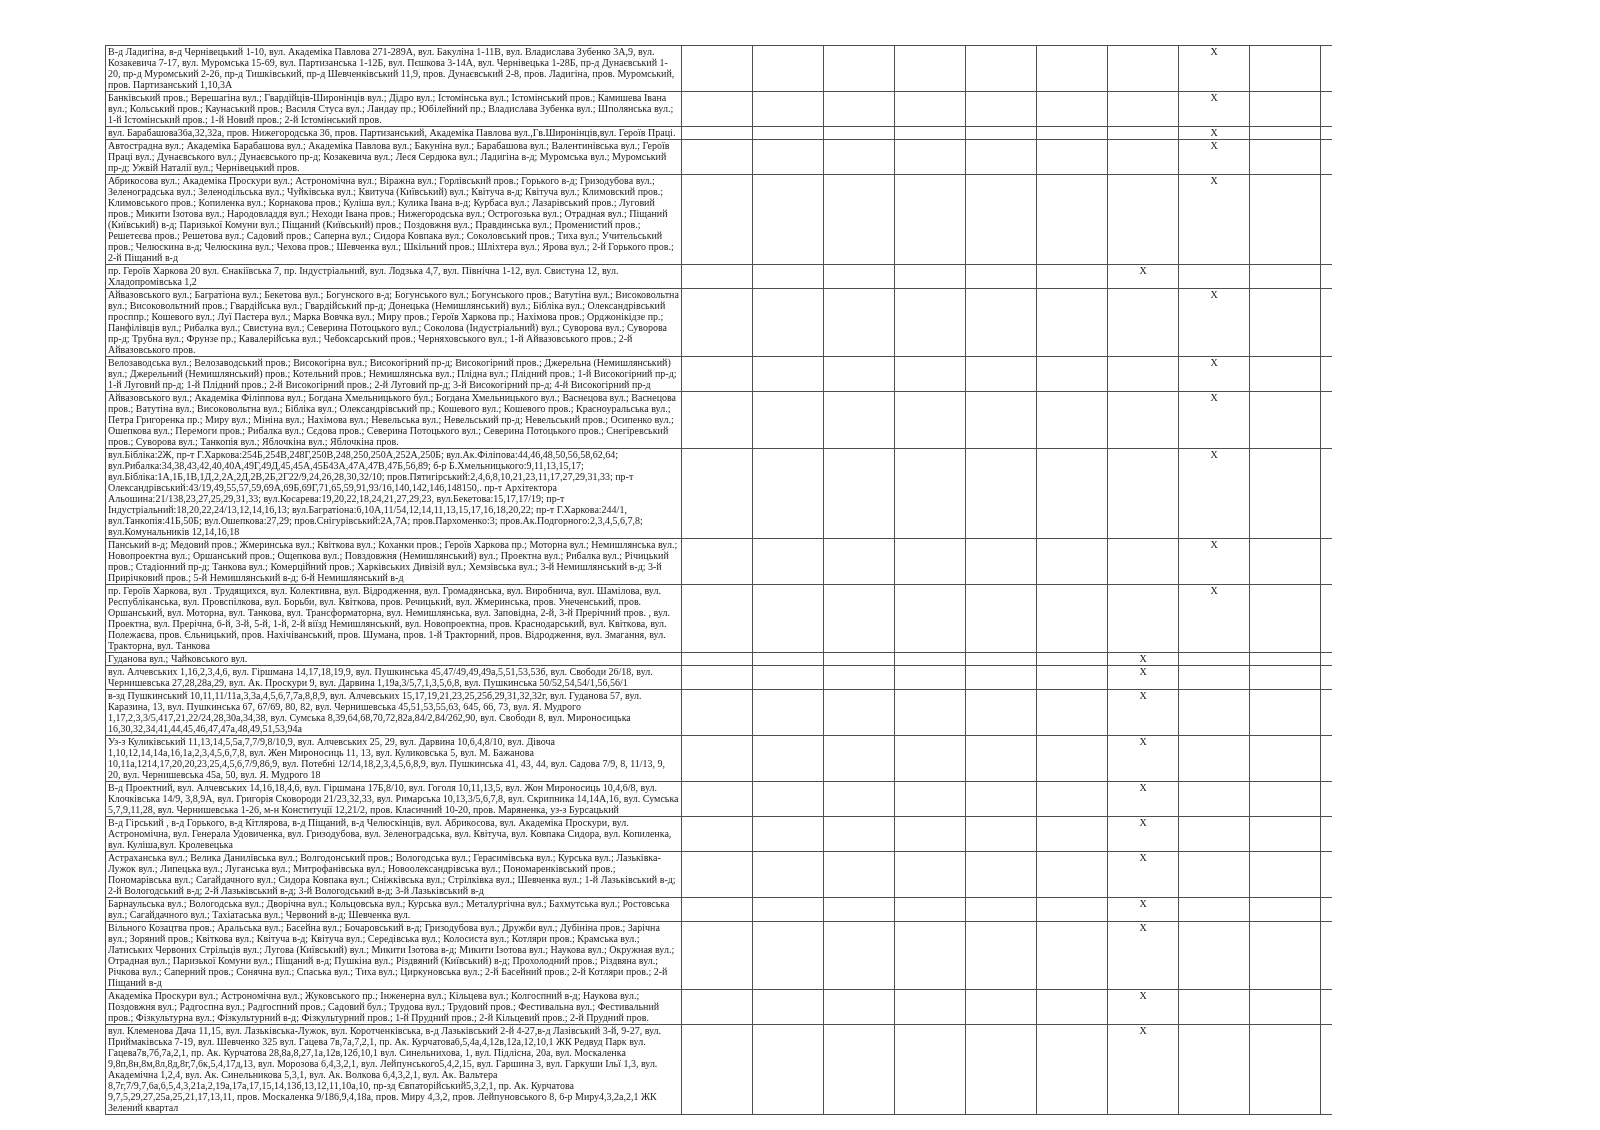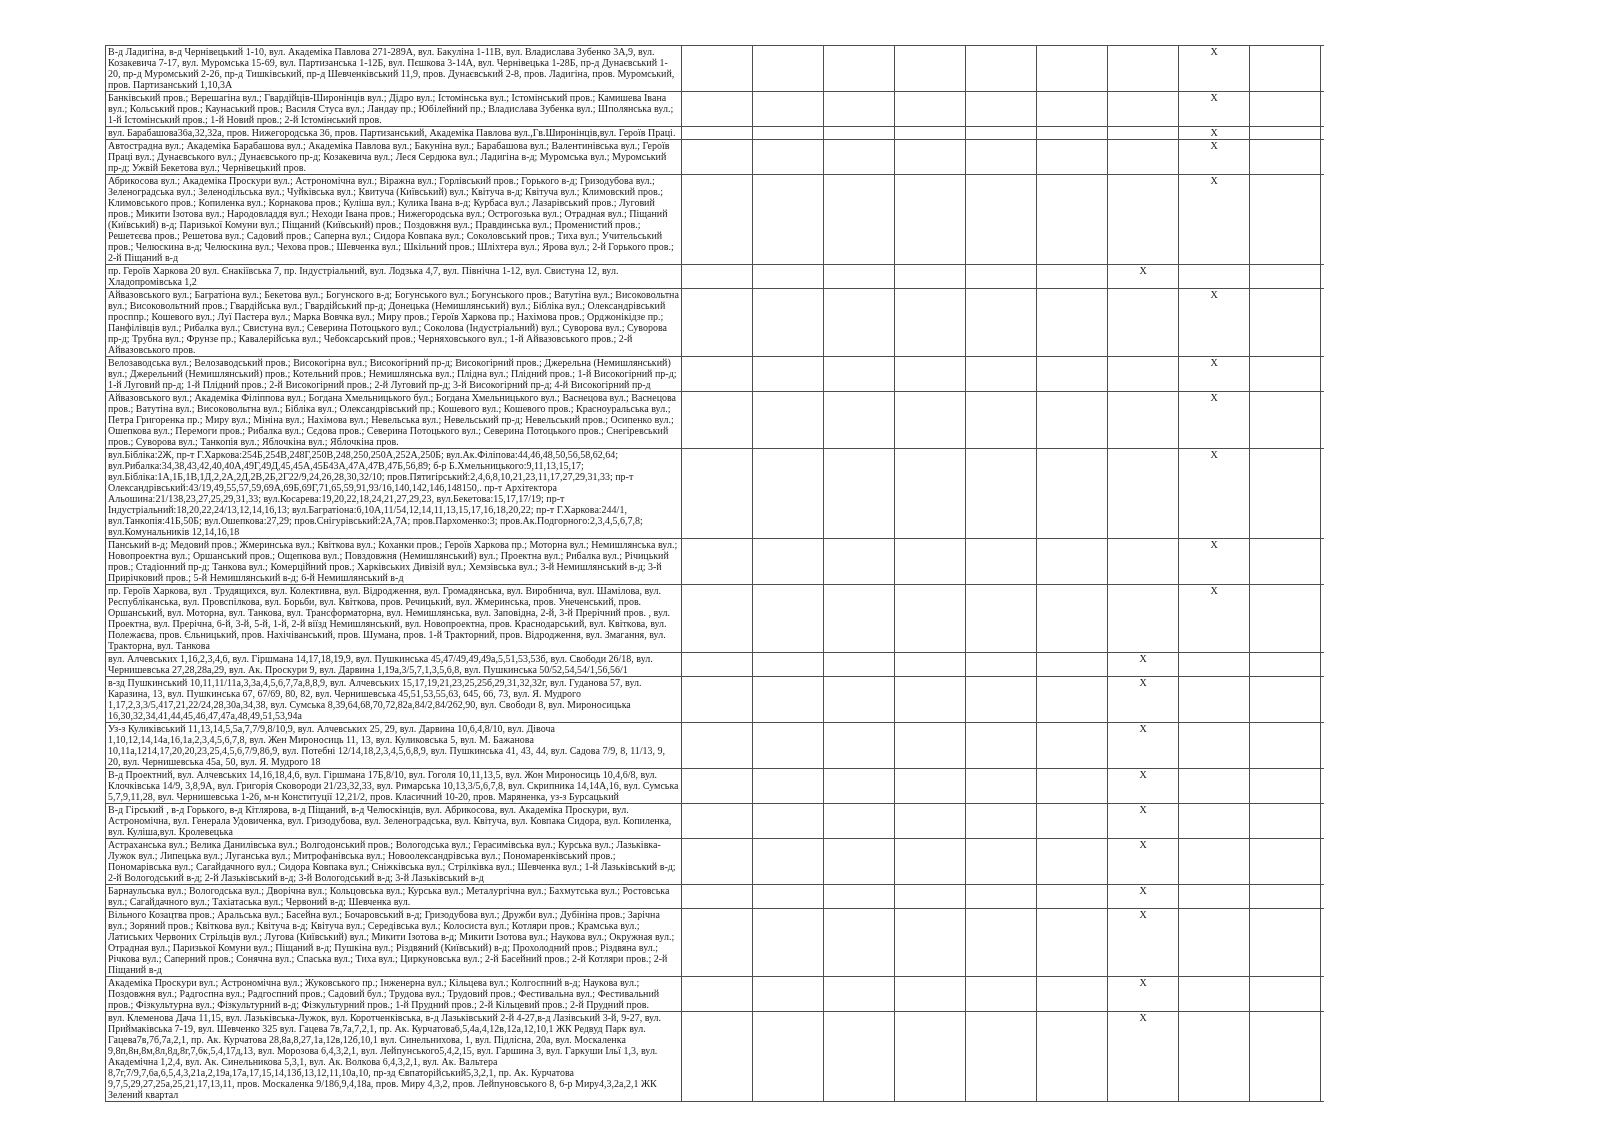--- a/index.html
+++ b/index.html
@@ -8,20 +8,21 @@
     background: #ffffff;
   }
   .page {
     position: relative;
     width: 1324px;
     height: 1130px;
     background: #ffffff;
     overflow: hidden;
     font-family: "Liberation Serif", "DejaVu Serif", serif;
     color: #1c1c1c;
+    padding-left: 8px;
   }
   table.addr {
     position: absolute;
     left: 105px;
     top: 45px;
     width: 1389px;
     border-collapse: collapse;
     table-layout: fixed;
   }
   table.addr td {
@@ -86,21 +87,21 @@
           <td class="mark"></td>
           <td class="mark"></td>
           <td class="mark"></td>
           <td class="mark"><span>X</span></td>
           <td class="mark"></td>
           <td class="mark"></td>
           <td class="mark"></td>
           <td class="mark"></td>
         </tr>
         <tr>
-          <td class="streets">Автострадна вул.; Академіка Барабашова вул.; Академіка Павлова вул.; Бакуніна вул.; Барабашова вул.; Валентинівська вул.; Героїв Праці вул.; Дунаєвського вул.; Дунаєвського пр-д; Козакевича вул.; Леся Сердюка вул.; Ладигіна в-д; Муромська вул.; Муромський пр-д; Ужвій Бекетова вул.; Чернівецький пров.</td>
+          <td class="streets">Автострадна вул.; Академіка Барабашова вул.; Академіка Павлова вул.; Бакуніна вул.; Барабашова вул.; Валентинівська вул.; Героїв Праці вул.; Дунаєвського вул.; Дунаєвського пр-д; Козакевича вул.; Леся Сердюка вул.; Ладигіна в-д; Муромська вул.; Муромський пр-д; Ужвій Наталії вул.; Чернівецький пров.</td>
           <td class="mark"></td>
           <td class="mark"></td>
           <td class="mark"></td>
           <td class="mark"></td>
           <td class="mark"></td>
           <td class="mark"></td>
           <td class="mark"></td>
           <td class="mark"><span>X</span></td>
           <td class="mark"></td>
           <td class="mark"></td>
@@ -215,20 +216,35 @@
         <tr>
           <td class="streets">пр. Героїв Харкова, вул . Трудящихся, вул. Колективна, вул. Відродження, вул. Громадянська, вул. Виробнича, вул. Шамілова, вул. Республіканська, вул. Провспілкова, вул. Борьби, вул. Квіткова, пров. Речицький, вул. Жмеринська, пров. Унеченський, пров. Оршанський, вул. Моторна, вул. Танкова, вул. Трансформаторна, вул. Немишлянська, вул. Заповідна, 2-й, 3-й Прерічний пров. , вул. Проектна, вул. Прерічна, 6-й, 3-й, 5-й, 1-й, 2-й віїзд Немишлянський, вул. Новопроектна, пров. Краснодарський, вул. Квіткова, вул. Полежаєва, пров. Єльницький, пров. Нахічіванський, пров. Шумана, пров. 1-й Тракторний, пров. Відродження, вул. Змагання, вул. Тракторна, вул. Танкова</td>
           <td class="mark"></td>
           <td class="mark"></td>
           <td class="mark"></td>
           <td class="mark"></td>
           <td class="mark"></td>
           <td class="mark"></td>
           <td class="mark"></td>
           <td class="mark"><span>X</span></td>
+          <td class="mark"></td>
+          <td class="mark"></td>
+          <td class="mark"></td>
+          <td class="mark"></td>
+        </tr>
+        <tr>
+          <td class="streets">Гуданова вул.; Чайковського вул.</td>
+          <td class="mark"></td>
+          <td class="mark"></td>
+          <td class="mark"></td>
+          <td class="mark"></td>
+          <td class="mark"></td>
+          <td class="mark"></td>
+          <td class="mark"><span>X</span></td>
+          <td class="mark"></td>
           <td class="mark"></td>
           <td class="mark"></td>
           <td class="mark"></td>
           <td class="mark"></td>
         </tr>
         <tr>
           <td class="streets">вул. Алчевських 1,16,2,3,4,6, вул. Гіршмана 14,17,18,19,9, вул. Пушкинська 45,47/49,49,49а,5,51,53,53б, вул. Свободи 26/18, вул. Чернишевська 27,28,28а,29, вул. Ак. Проскури 9, вул. Дарвина 1,19а,3/5,7,1,3,5,6,8, вул. Пушкинська 50/52,54,54/1,56,56/1</td>
           <td class="mark"></td>
           <td class="mark"></td>
           <td class="mark"></td>

